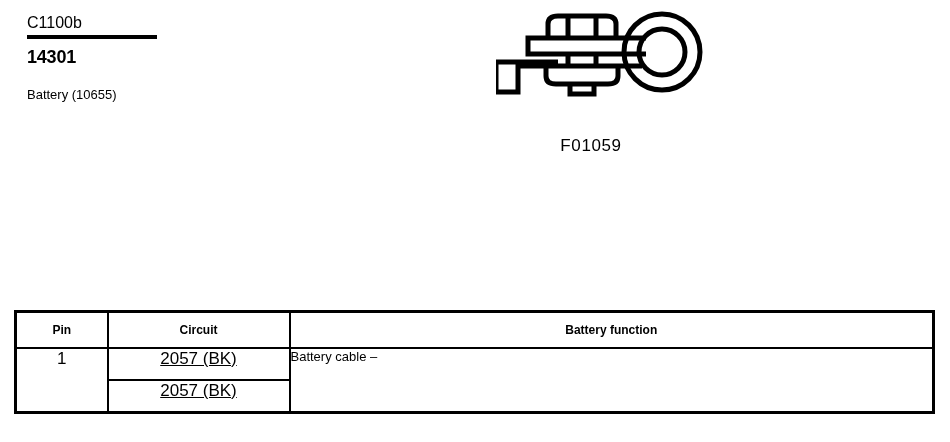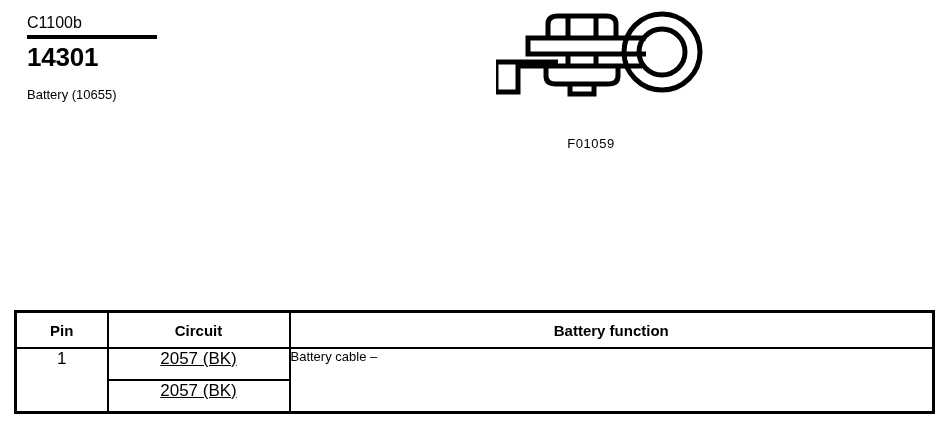--- a/index.html
+++ b/index.html
@@ -23,21 +23,21 @@
     top: 14px;
     width: 260px;
   }
   .rule {
     width: 130px;
     height: 4px;
     background: #000000;
     margin-top: 3px;
   }
   #part-number {
-    font-size: 26px;
+    font-size: 18px;
     font-weight: bold;
     line-height: 26px;
     margin-top: 5px;
     letter-spacing: -0.2px;
     white-space: nowrap;
   }
   #component-name {
     font-size: 13px;
     font-weight: normal;
     line-height: 16px;
@@ -52,21 +52,21 @@
     top: 4px;
     width: 220px;
   }
   #terminal-graphic {
     display: block;
     width: 212px;
     height: 100px;
   }
   #figure-caption {
     text-align: center;
-    font-size: 13px;
+    font-size: 17px;
     letter-spacing: 0.6px;
     margin-top: 32px;
     width: 190px;
     margin-left: 0px;
   }
 
   
   #pin-table {
     position: absolute;
     left: 14px;
@@ -78,21 +78,21 @@
   #pin-table th,
   #pin-table td {
     border: 2px solid #000000;
     padding: 0;
     vertical-align: top;
   }
   #pin-table thead th {
     height: 34px;
     text-align: center;
     vertical-align: middle;
-    font-size: 15px;
+    font-size: 12px;
     font-weight: bold;
   }
   .col-pin   { width: 92px; }
   .col-circ  { width: 182px; }
   .col-func  { width: 644px; }
 
   td.pin-cell {
     text-align: center;
     font-size: 17px;
     font-weight: normal;

